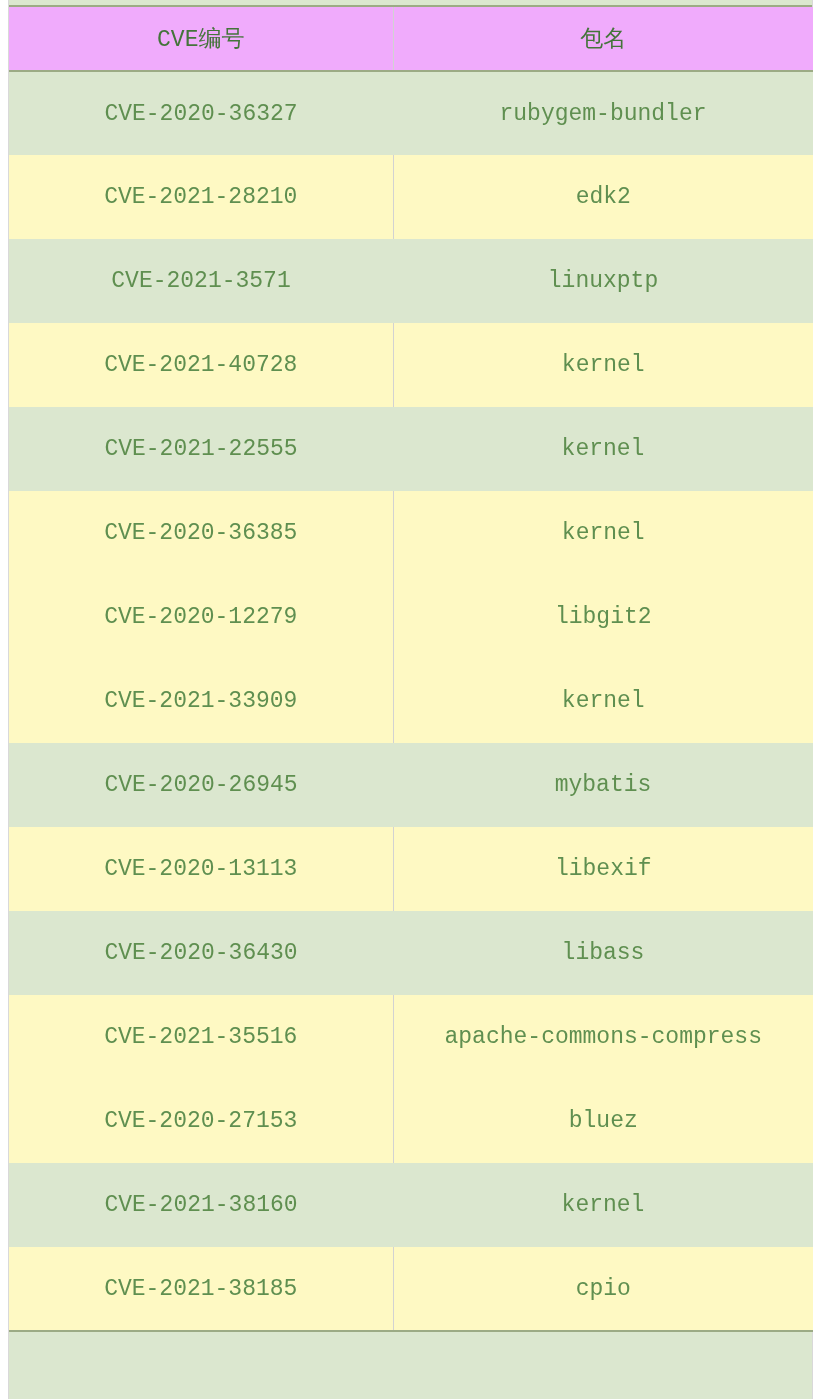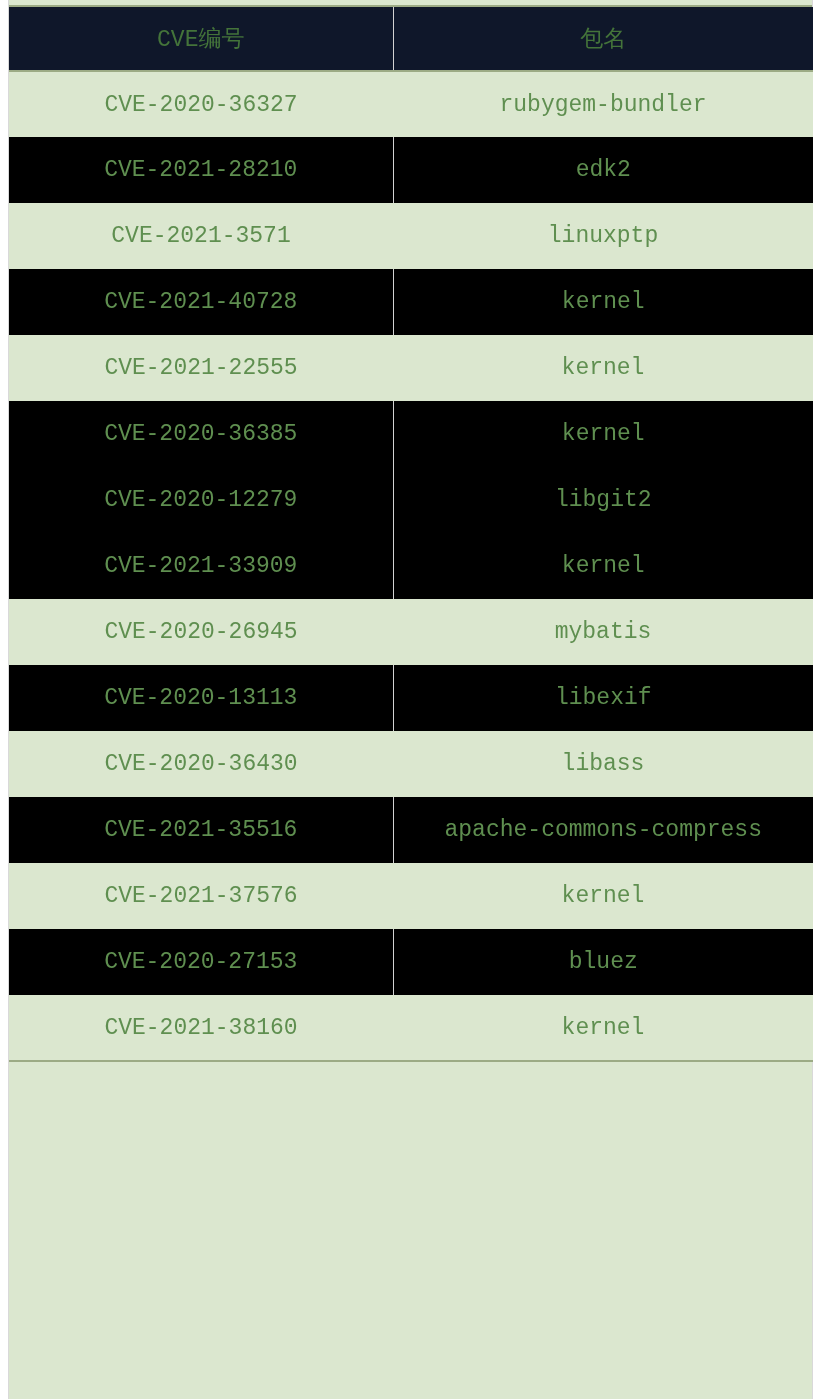--- a/index.html
+++ b/index.html
@@ -54,28 +54,28 @@
   col.col-cve { width: 384px; }
   col.col-pkg { width: 420px; }
   th, td {
     text-align: center;
     vertical-align: middle;
     font-size: 23px;
     font-weight: normal;
     overflow: hidden;
     white-space: nowrap;
   }
-  thead tr { height: 64px; background: #0f172a; }
+  thead tr { height: 64px; background: #f0abfc; }
   th {
     color: var(--header-text);
     border-bottom: 2px solid var(--olive-line);
   }
   th:first-child { border-right: 1px solid var(--divider); }
-  tbody tr { height: 66px; }
-  td { color: var(--cell-text); background: #000000; }
+  tbody tr { height: 84px; }
+  td { color: var(--cell-text); background: #fef9c3; }
   tr.row-green td { background: var(--row-green); }
   tr.row-white td:first-child { border-right: 1px solid var(--divider); }
   tbody tr:last-child td { border-bottom: 2px solid var(--olive-line); }
 </style>
 </head>
 <body>
 
 <div class="canvas">
   <div class="table-crop">
     <div class="strip strip-top"></div>
@@ -132,29 +132,29 @@
             <td>libexif</td>
           </tr>
           <tr class="row-green">
             <td>CVE-2020-36430</td>
             <td>libass</td>
           </tr>
           <tr class="row-white">
             <td>CVE-2021-35516</td>
             <td>apache-commons-compress</td>
           </tr>
-          <tr class="row-green">
-            <td>CVE-2021-37576</td>
-            <td>kernel</td>
-          </tr>
           <tr class="row-white">
             <td>CVE-2020-27153</td>
             <td>bluez</td>
           </tr>
           <tr class="row-green">
             <td>CVE-2021-38160</td>
             <td>kernel</td>
           </tr>
+          <tr class="row-white">
+            <td>CVE-2021-38185</td>
+            <td>cpio</td>
+          </tr>
         </tbody>
     </table>
     <div class="strip strip-bottom"></div>
   </div>
 </div>
 
 </body></html>

